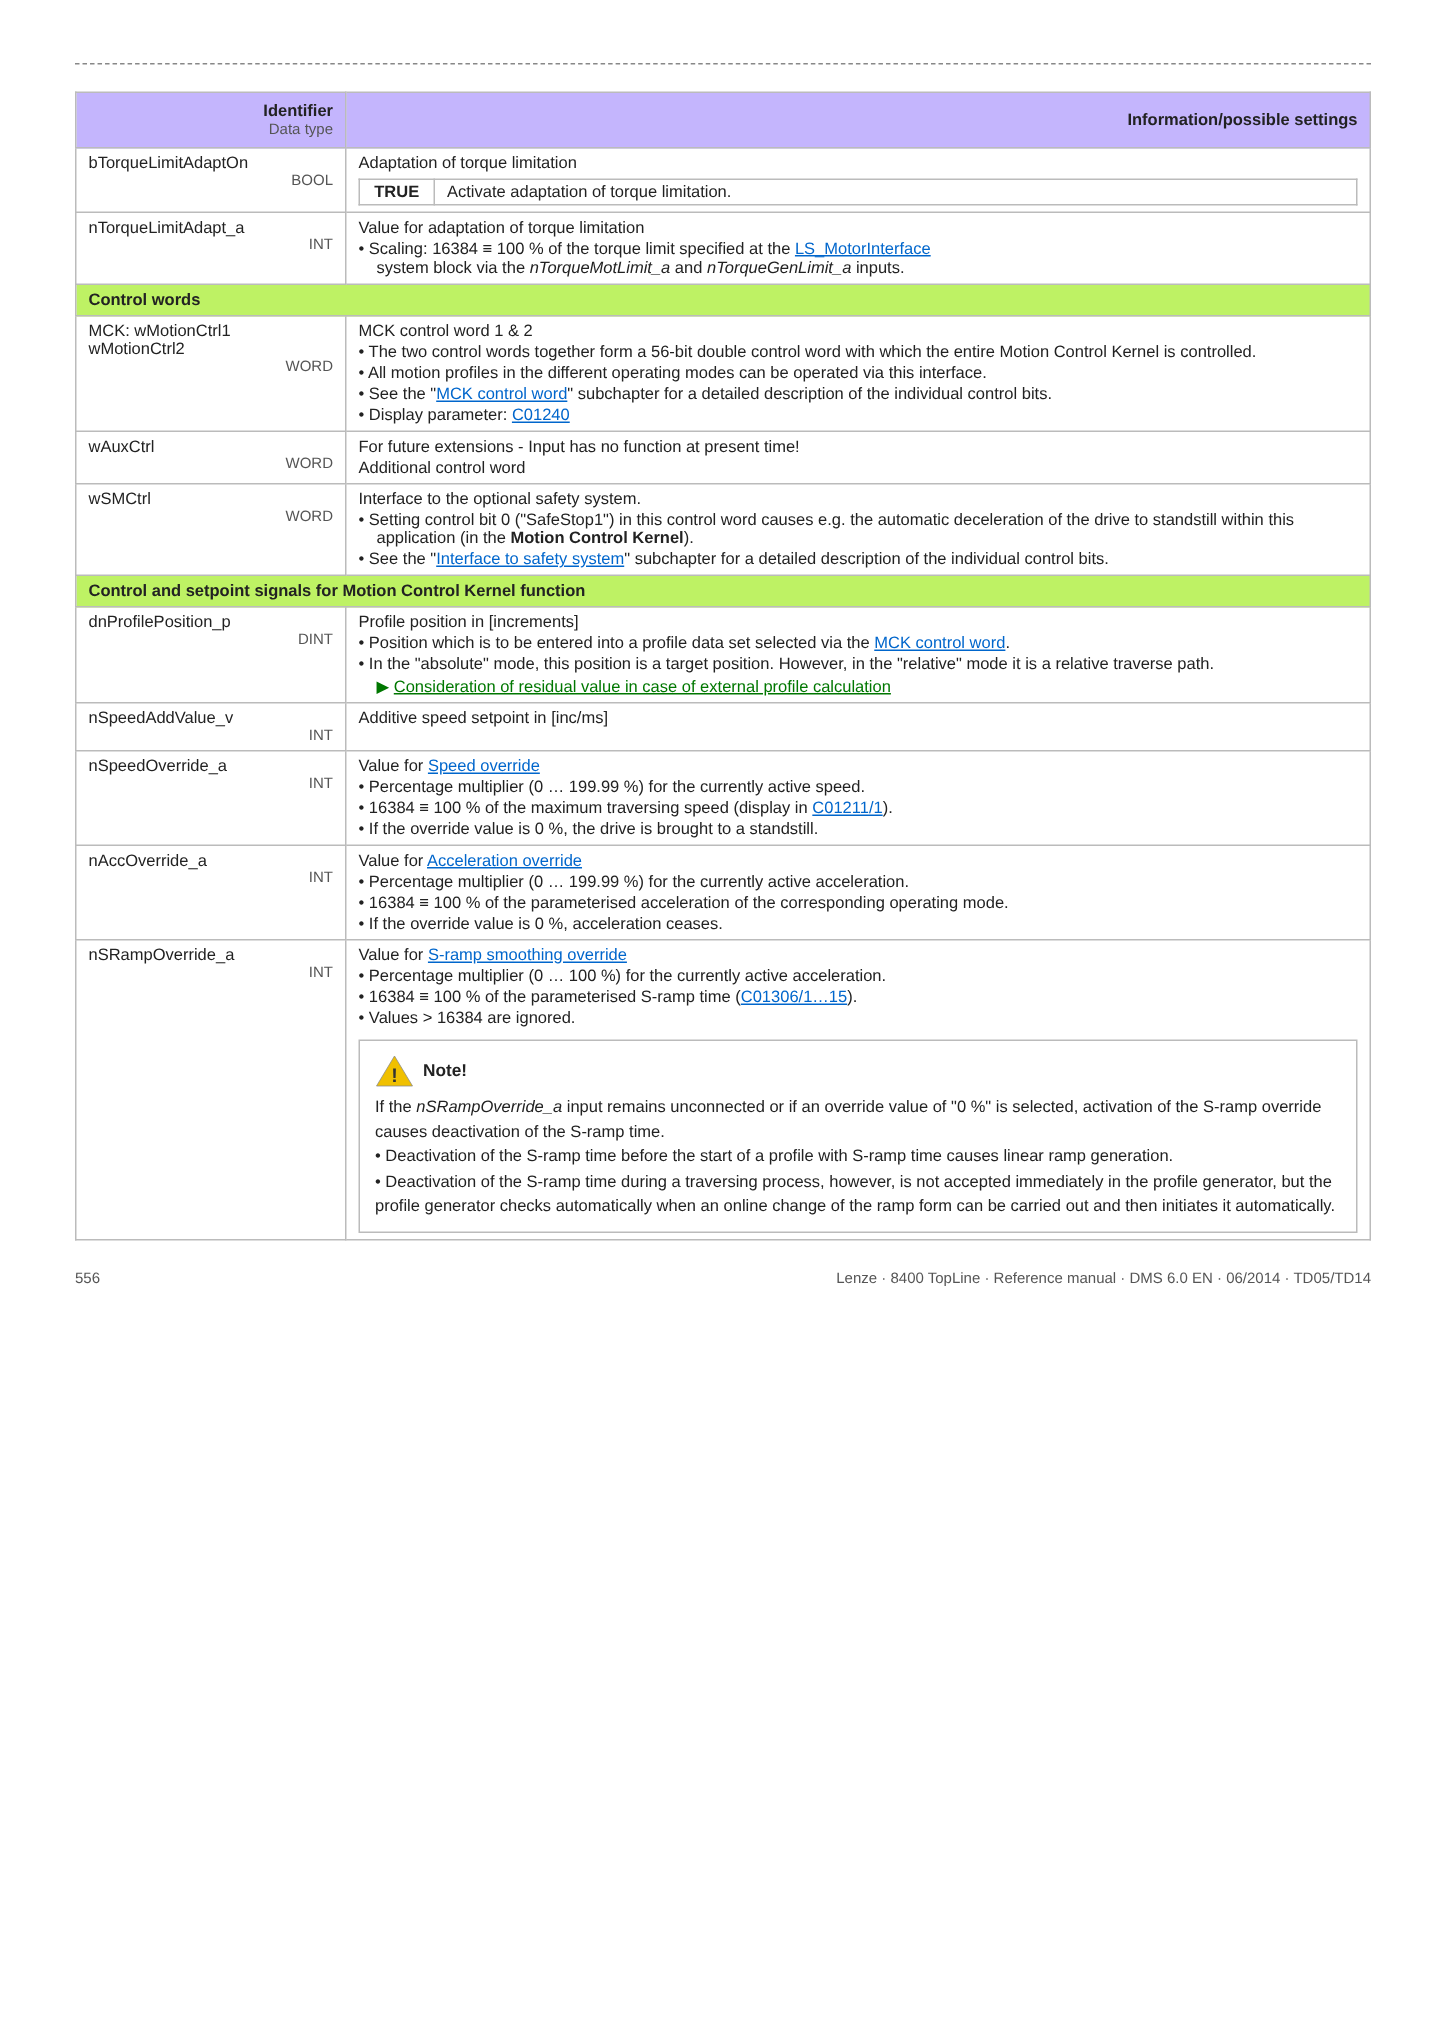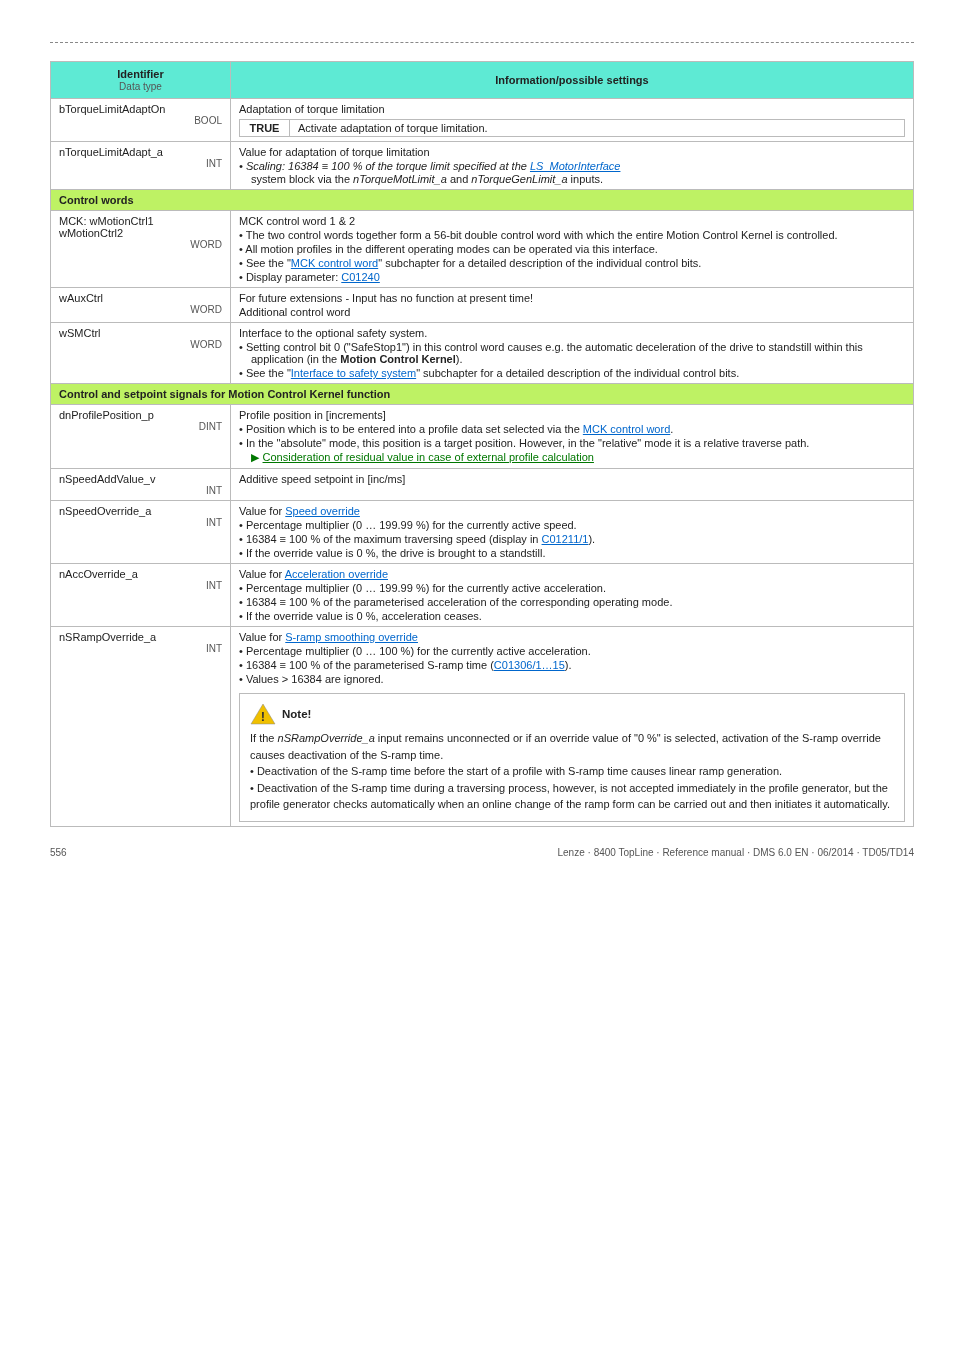--- a/index.html
+++ b/index.html
@@ -41,26 +41,26 @@
       border: none;
       border-top: 1px dashed #888;
       margin: 12px 0 18px 0;
     }
     table.main-table {
       width: 100%;
       border-collapse: collapse;
       border: 1px solid #bbb;
     }
     table.main-table th {
-      background: #5eead4;
+      background: #c4b5fd;
       font-weight: bold;
       font-size: 11px;
       padding: 6px 8px;
       border: 1px solid #bbb;
-      text-align: center;
+      text-align: right;
     }
     table.main-table td {
       border: 1px solid #bbb;
       padding: 4px 8px;
       vertical-align: top;
       font-size: 11px;
     }
     .id-col {
       width: 180px;
       min-width: 150px;
@@ -164,21 +164,21 @@
                 <td style="border:1px solid #bbb;padding:2px 8px;font-size:11px;">Activate adaptation of torque limitation.</td>
               </tr>
             </tbody>
           </table>
         </td>
       </tr>
       <tr>
         <td class="id-col"><span class="identifier-name">nTorqueLimitAdapt_a</span><span class="data-type">INT</span></td>
         <td class="info-col">
       <div>Value for adaptation of torque limitation</div>
-      <div style="padding-left:12px;text-indent:-12px;margin-top:2px;font-style:italic;">• Scaling: 16384 ≡ 100 % of the torque limit specified at the <a class="link" href="#">LS_MotorInterface</a></div>
+      <div style="padding-left:12px;text-indent:-12px;margin-top:2px;">• Scaling: 16384 ≡ 100 % of the torque limit specified at the <a class="link" href="#">LS_MotorInterface</a></div>
       <div style="padding-left:12px;margin-top:1px;">system block via the <em>nTorqueMotLimit_a</em> and <em>nTorqueGenLimit_a</em> inputs.</div>
     </td>
       </tr>
       <tr class="section-header">
         <td colspan="2"><strong>Control words</strong></td>
       </tr>
       <tr>
         <td class="id-col"><span class="identifier-name">MCK: wMotionCtrl1<br>wMotionCtrl2</span><span class="data-type">WORD</span></td>
         <td class="info-col">
       <div>MCK control word 1 &amp; 2</div>

